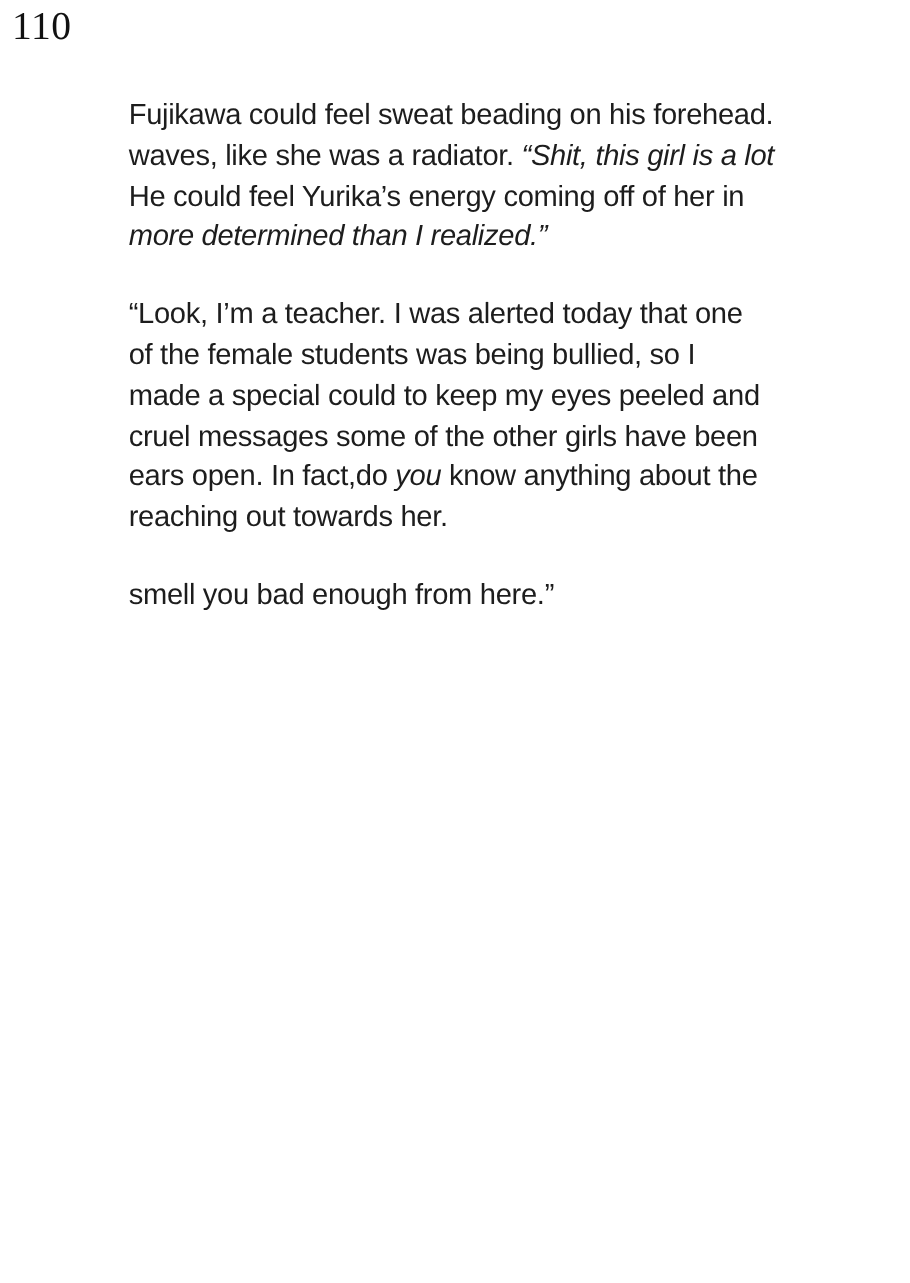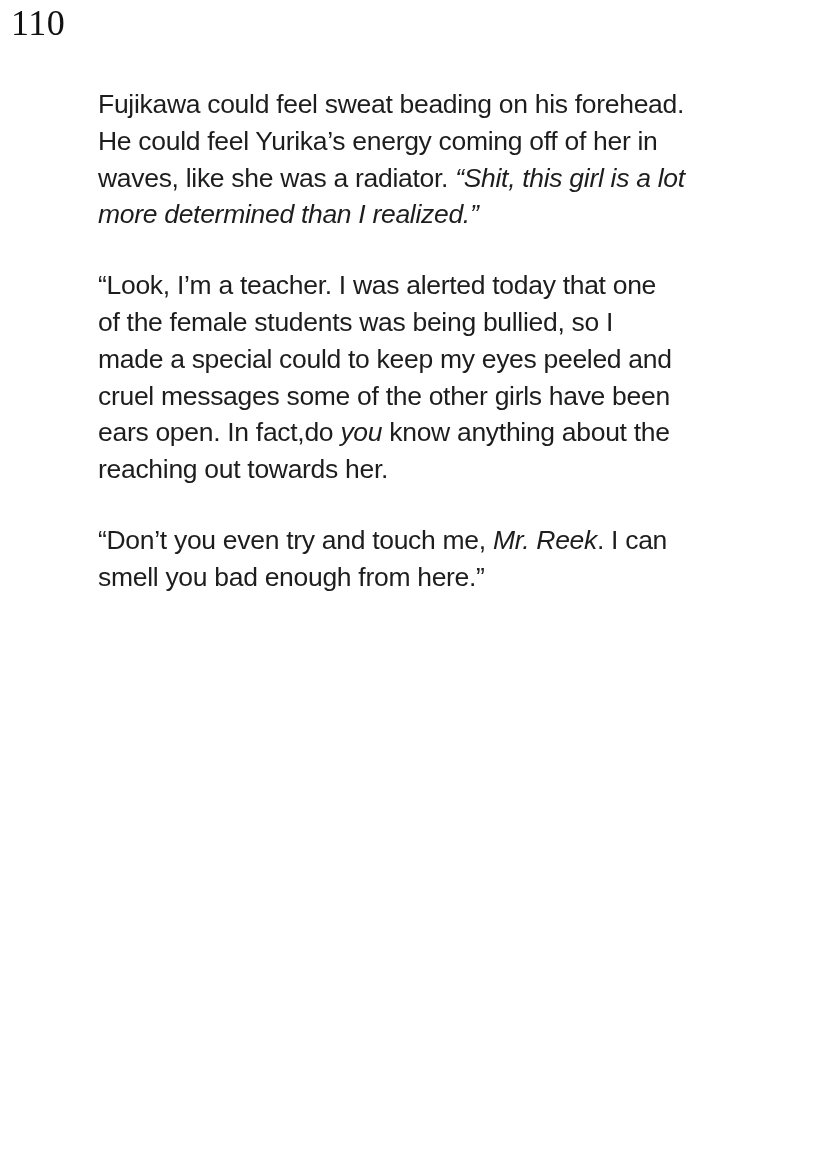--- a/index.html
+++ b/index.html
@@ -32,42 +32,42 @@
     font-size: 26.5px;
     line-height: 36.8px;
     letter-spacing: -0.3px;
   }
   .text-block p {
     margin: 0 0 34px 0;
   }
   .text-block .line {
     display: block;
     white-space: nowrap;
+    margin-left: 19px;
   }
   .text-block em {
     font-style: italic;
   }
 </style>
 </head>
 <body>
 
 <div class="page-number">110</div>
 
 <div class="text-block">
     <p>
       <span class="line"><span>Fujikawa could feel sweat beading on his forehead.</span></span>
+      <span class="line"><span>waves, like she was a radiator. </span><em>“Shit, this girl is a lot</em></span>
       <span class="line"><span>He could feel Yurika’s energy coming off of her in</span></span>
-      <span class="line"><span>waves, like she was a radiator. </span><em>“Shit, this girl is a lot</em></span>
       <span class="line"><em>more determined than I realized.”</em></span>
     </p>
     <p>
       <span class="line"><span>“Look, I’m a teacher. I was alerted today that one</span></span>
       <span class="line"><span>of the female students was being bullied, so I</span></span>
       <span class="line"><span>made a special could to keep my eyes peeled and</span></span>
       <span class="line"><span>cruel messages some of the other girls have been</span></span>
       <span class="line"><span>ears open. In fact,do </span><em>you</em><span> know anything about the</span></span>
       <span class="line"><span>reaching out towards her.</span></span>
     </p>
     <p>
-      <span class="line"><span>“Don’t you even try and touch me, </span><em>Mr. Reek</em><span>. I can</span></span>
       <span class="line"><span>smell you bad enough from here.”</span></span>
     </p>
   </div>
 
 </body></html>

